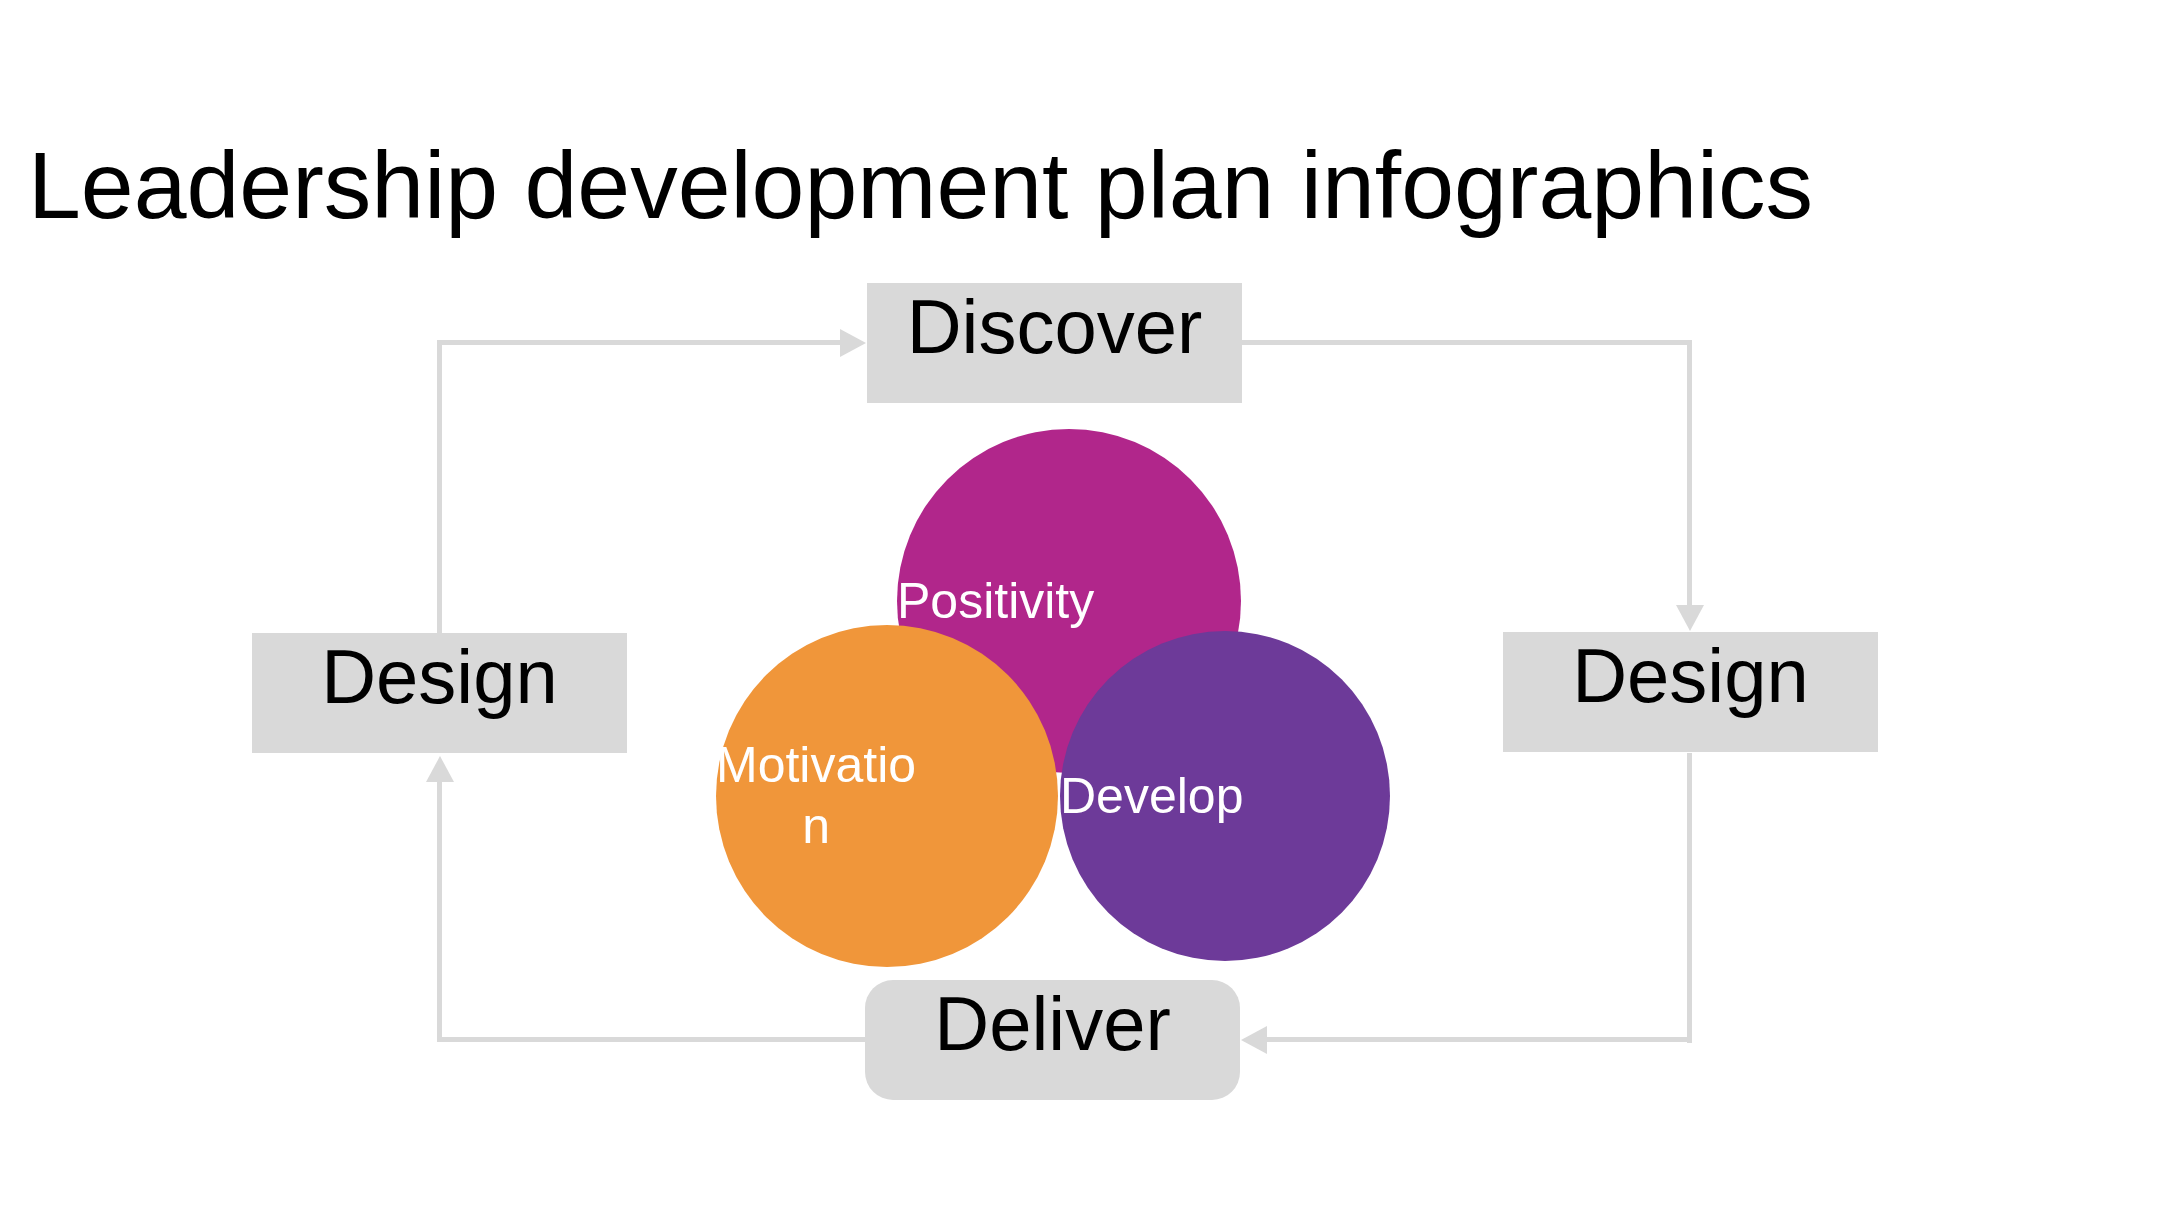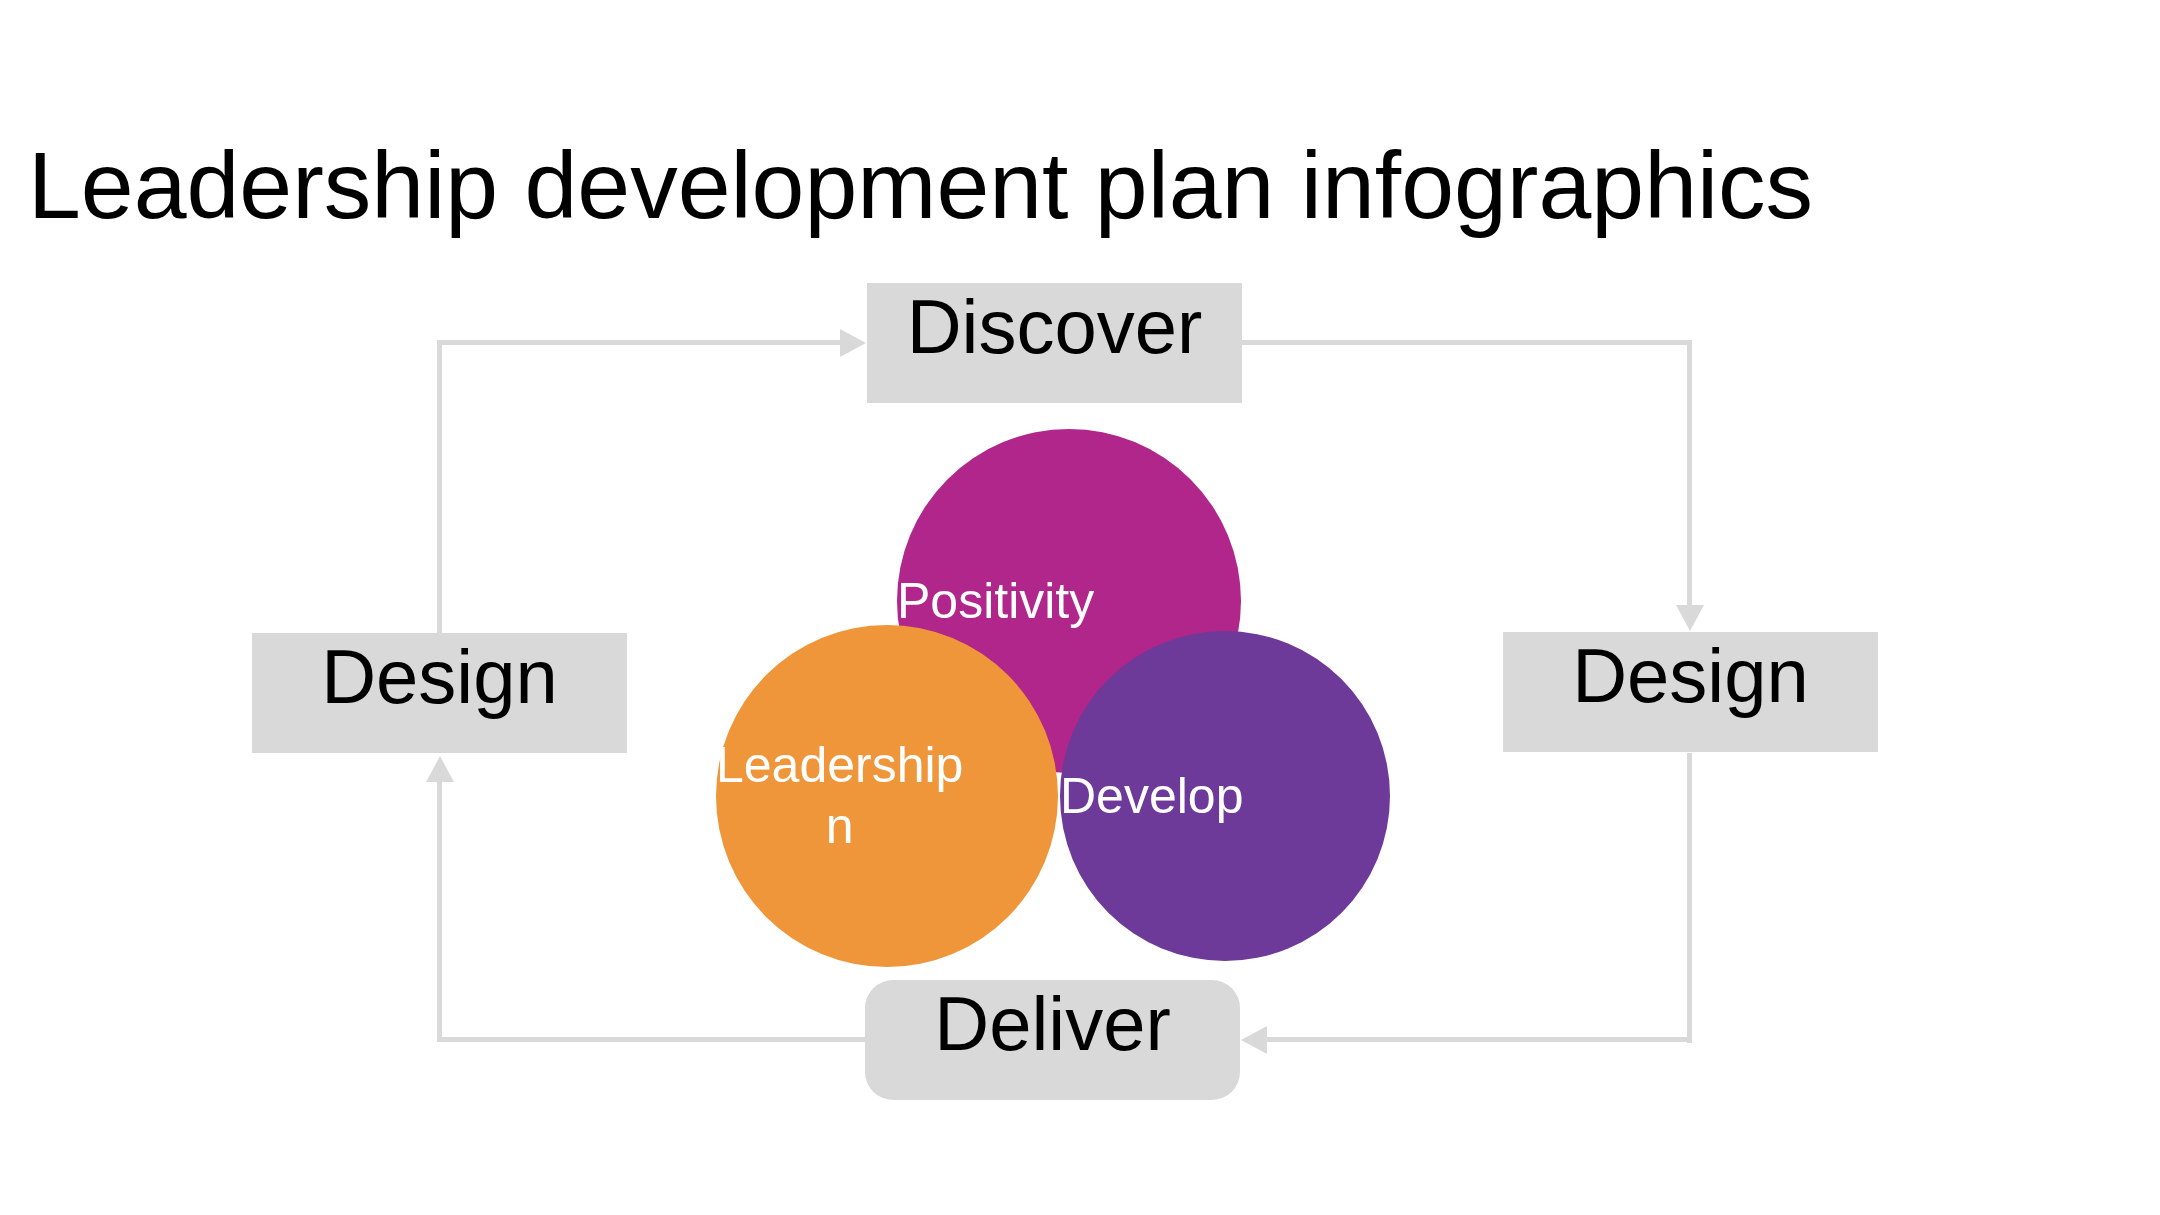--- a/index.html
+++ b/index.html
@@ -151,21 +151,21 @@
   </div>
   <div class="step-box step-develop">
     <span>Design</span>
   </div>
 
   <div class="circle circle-positivity">
     <span>Positivity</span>
   </div>
   <div class="circle circle-motivation">
     <span class="circle-label">
-      <span>Leadership</span>
+      <span>Motivatio</span>
       <span>n</span>
     </span>
   </div>
   <div class="circle circle-feedback">
     <span>Develop</span>
   </div>
 
 </div>
 
 </body></html>

